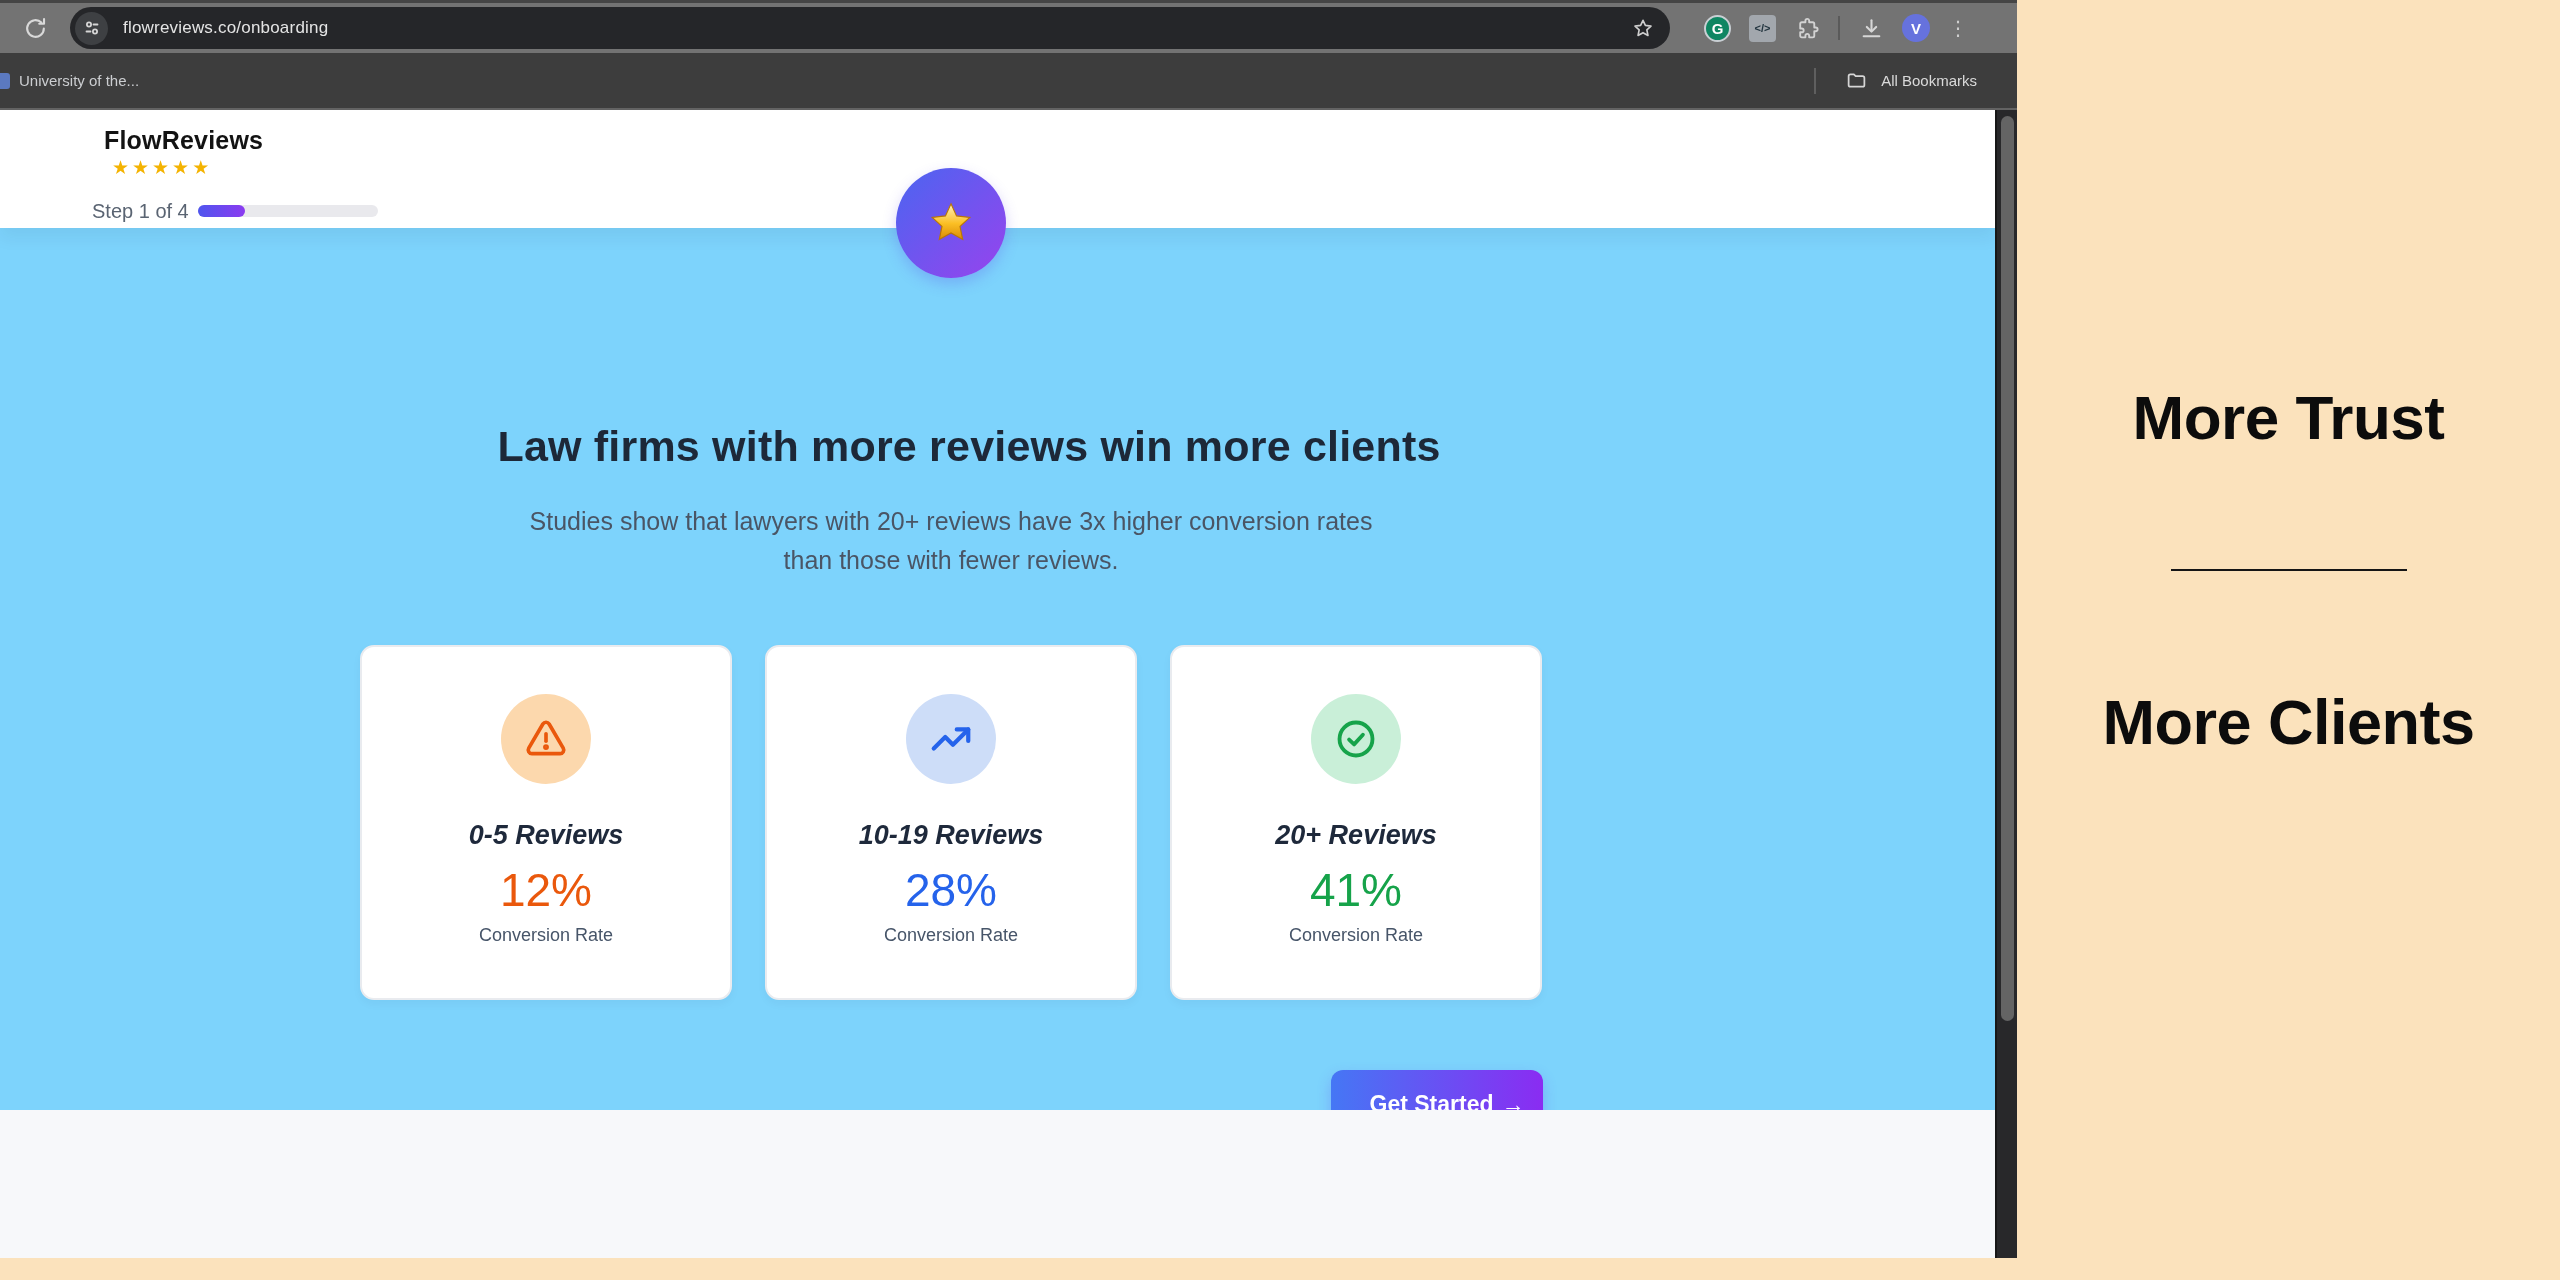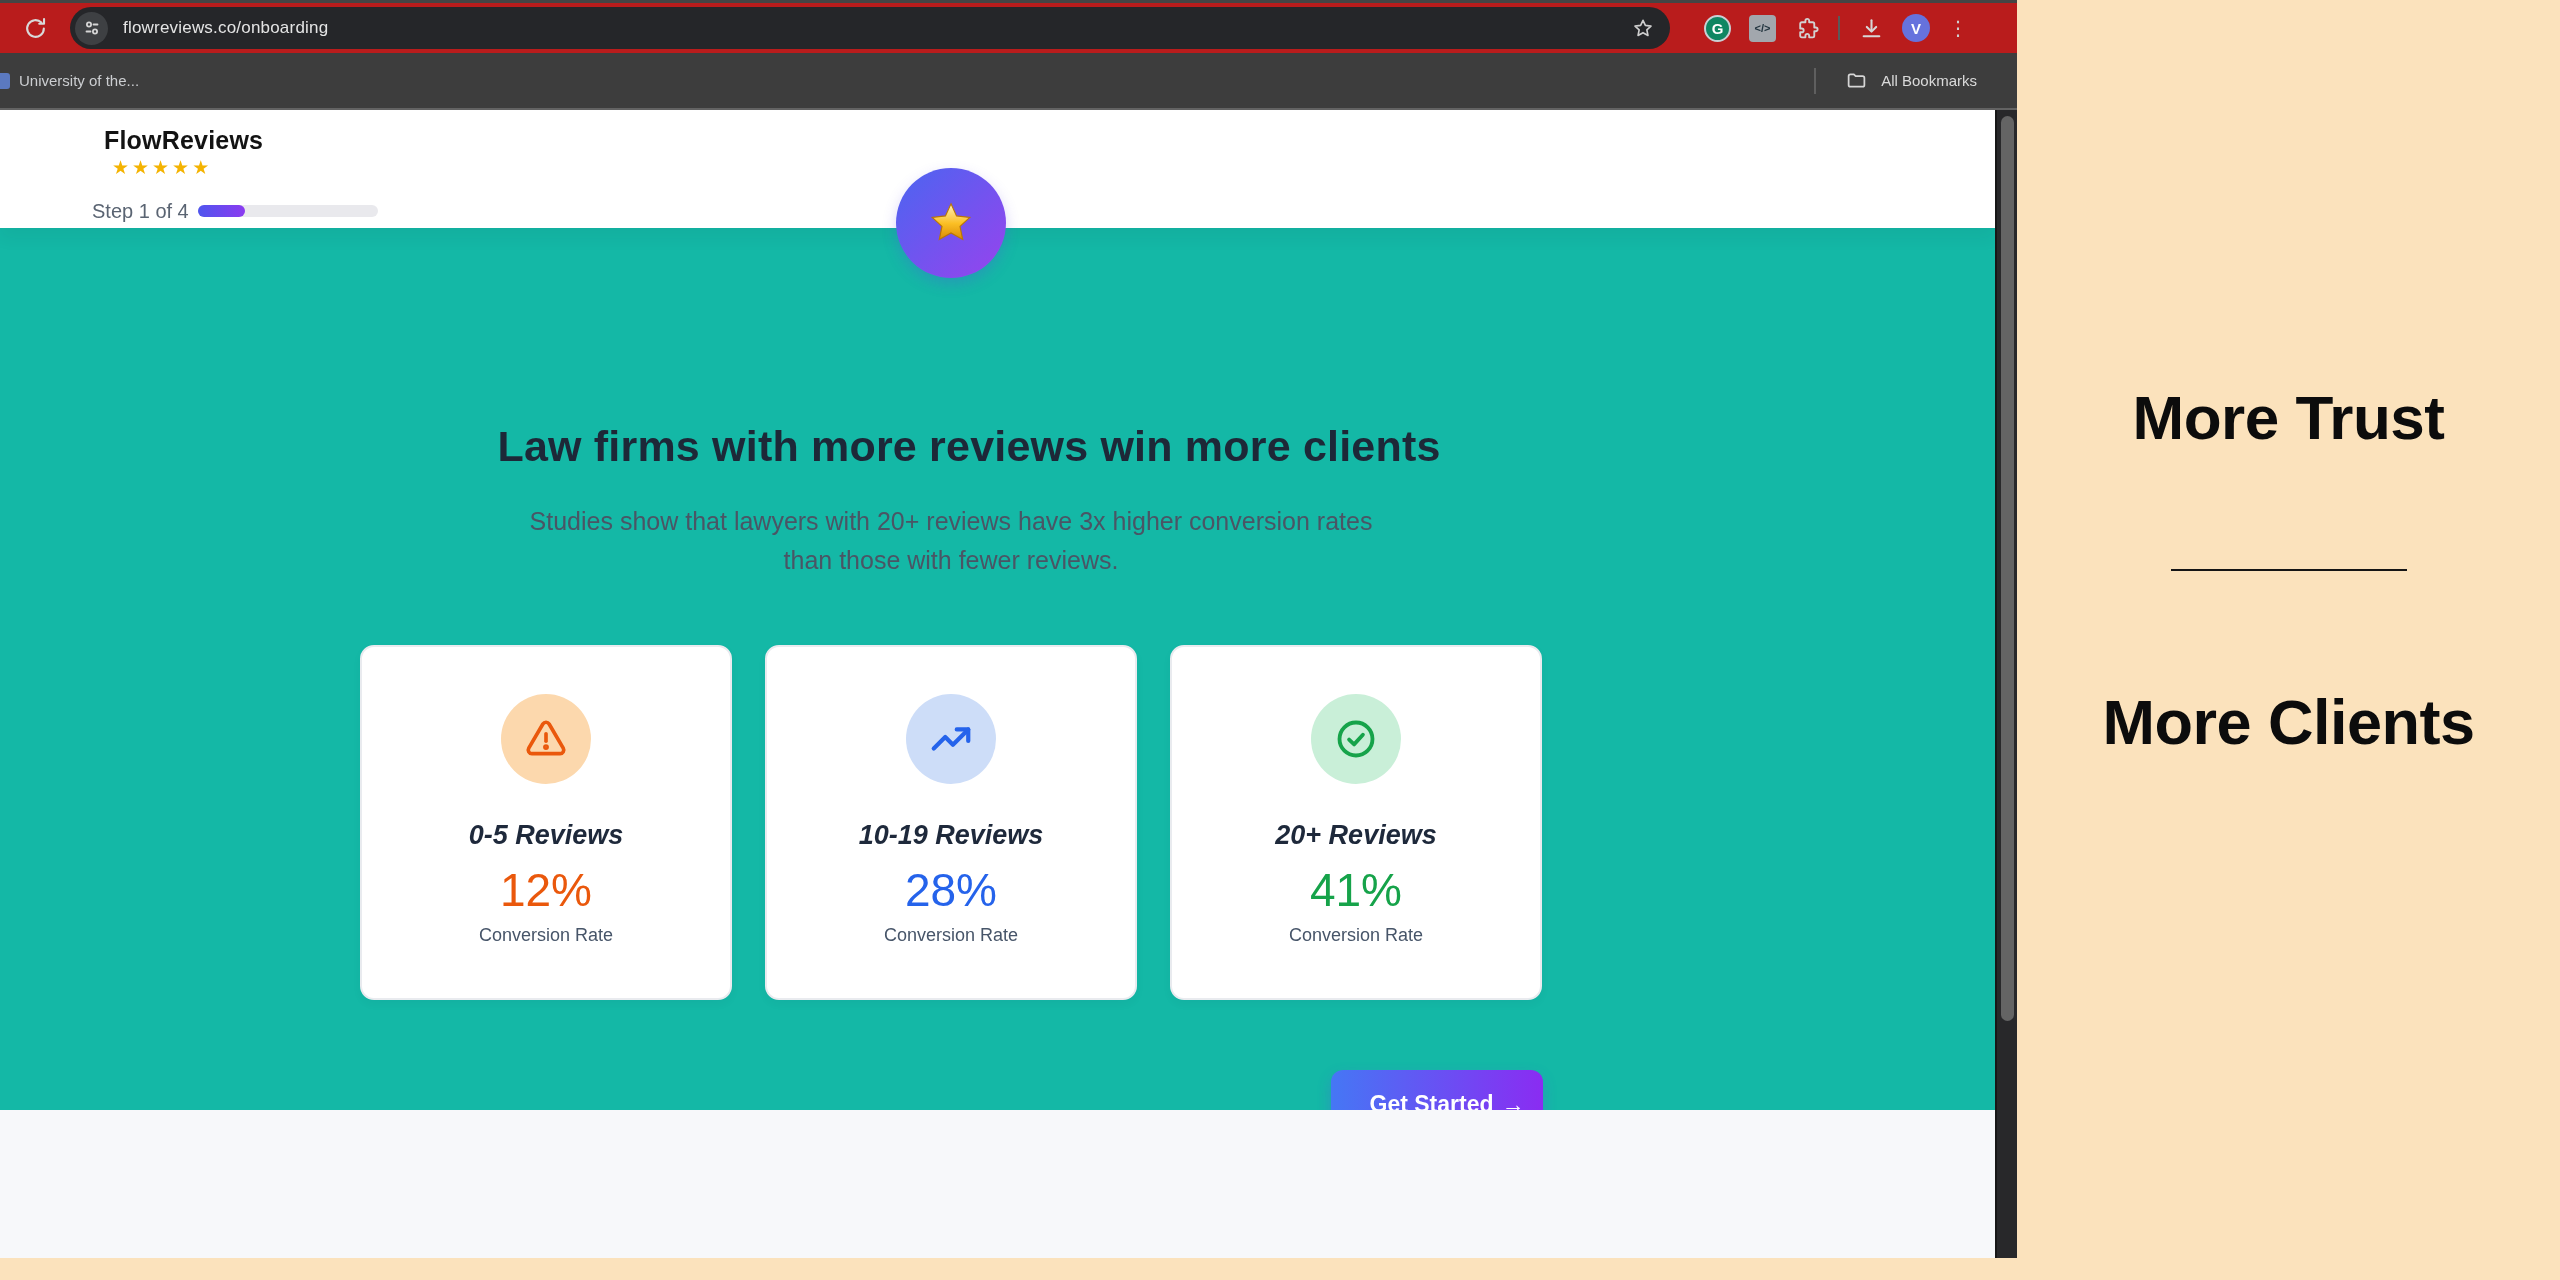--- a/index.html
+++ b/index.html
@@ -7,21 +7,21 @@
   body {
     font-family:"Liberation Sans","DejaVu Sans",sans-serif;
     background:#fbe2bc;
     position:relative; overflow:hidden;
   }
 
   
   .browser { position:absolute; left:0; top:0; width:2017px; height:1258px; background:#f7f8fa; }
 
   .toolbar {
-    height:53px; background:#b91c1c; border-top:3px solid #454545;
+    height:53px; background:#737373; border-top:3px solid #454545;
     display:flex; align-items:center; padding:0 22px; gap:10px;
   }
   .tb-icon { width:26px; height:26px; flex:0 0 auto; display:flex; align-items:center; justify-content:center; }
   .url-pill {
     margin-left:12px; flex:0 0 auto; width:1600px; height:42px; border-radius:21px;
     background:#252629; display:flex; align-items:center; padding:0 14px 0 5px;
   }
   .tune-chip { width:33px; height:33px; border-radius:50%; background:#3e4043; display:flex; align-items:center; justify-content:center; }
   .url-text { color:#e4e4e4; font-size:17px; margin-left:15px; flex:1; letter-spacing:.2px; }
   .ext-cluster { display:flex; align-items:center; gap:18px; margin-left:24px; }
@@ -38,21 +38,21 @@
     height:57px; background:#3d3d3d; border-bottom:2px solid #636363;
     display:flex; align-items:center; padding:0 40px 0 0; color:#ccced1; font-size:15px;
   }
   .favicon { width:16px; height:16px; border-radius:3px; background:#5b79c0; margin-left:-6px; flex:0 0 auto; }
   .bm-label { margin-left:9px; }
   .bm-right { margin-left:auto; display:flex; align-items:center; gap:14px; color:#dadada; }
   .bm-sep { width:2px; height:26px; background:#5f5f5f; margin-right:16px; }
 
   
   .page-area { position:relative; display:flex; height:1148px; }
-  .content { position:relative; width:1995px; height:1000px; background:#14b8a6; overflow:hidden; }
+  .content { position:relative; width:1995px; height:1000px; background:#7dd3fc; overflow:hidden; }
 
   .site-header {
     position:relative; width:100%; height:118px; background:#ffffff;
     box-shadow:0 10px 16px rgba(20,30,50,.06);
   }
   .brand { position:absolute; left:104px; top:16px; font-size:25px; font-weight:700; color:#131313; letter-spacing:.2px; }
   .brand-stars { position:absolute; left:112px; top:46px; font-family:"DejaVu Sans",sans-serif;
                  font-size:19px; color:#f4b301; letter-spacing:3px; }
   .step-label { position:absolute; left:92px; top:90px; font-size:20px; color:#5a6472; }
   .progress-track { position:absolute; left:198px; top:95px; width:180px; height:12px; border-radius:6px; background:#e9e9ed; }

